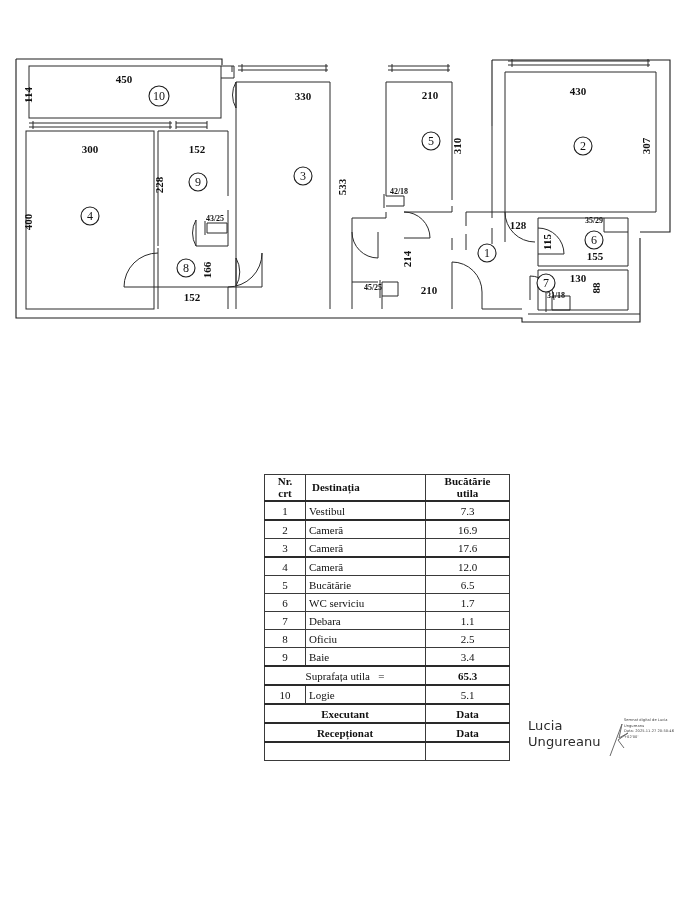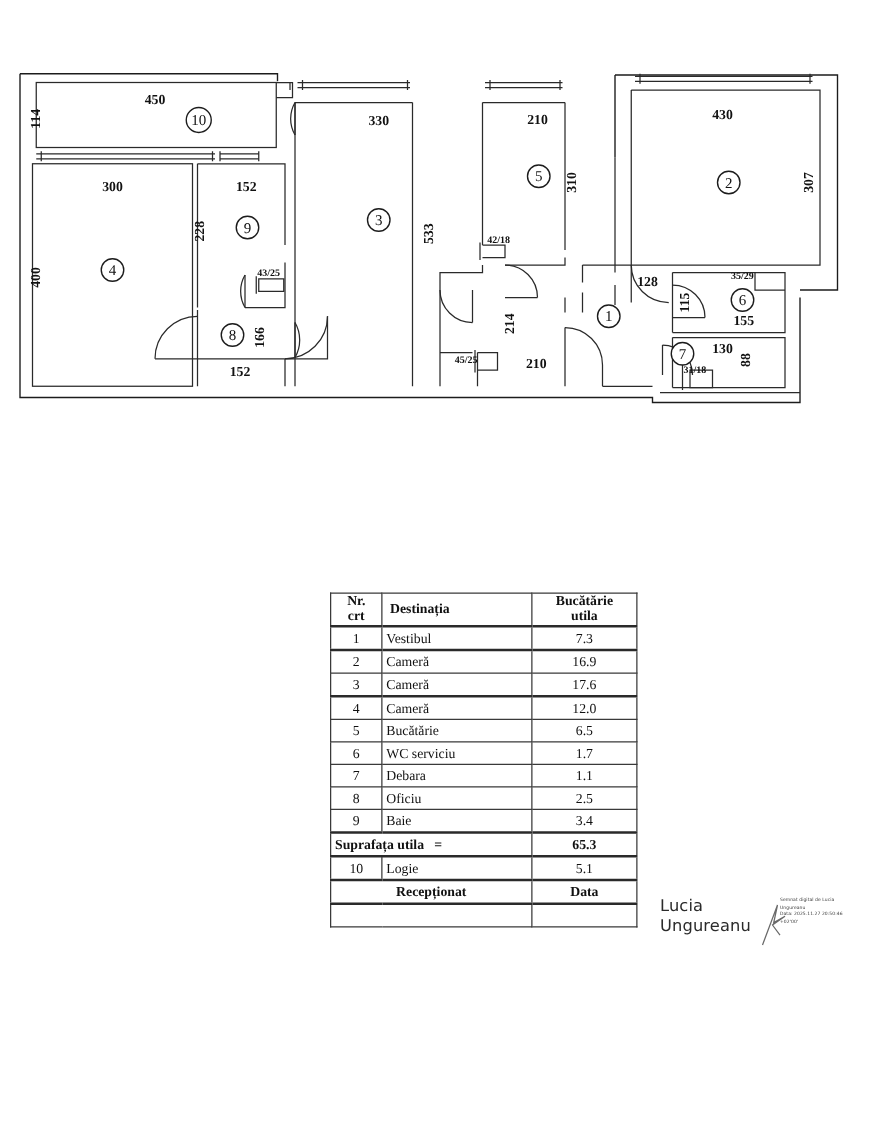--- a/index.html
+++ b/index.html
@@ -19,21 +19,21 @@
   table.plan{border-collapse:collapse;width:246px;
              font-family:"Liberation Serif",serif;font-size:11px;color:#111;}
   table.plan td{border:1px solid #3a3a3a;padding:1px 3px;vertical-align:middle;height:15px;}
   .c-nr{width:34px;text-align:center;}
   .c-dest{width:110px;text-align:left;padding-left:8px;margin-top:18px;}
   .c-sup{width:auto;text-align:center;padding-right:18px;}
   .hdr{font-weight:bold;text-align:center;line-height:1.05;padding:2px 2px;}
   .hdr.c-dest{text-align:left;padding-left:6px;}
   .thick-b{border-bottom:2px solid #2a2a2a !important;}
   .thick-t{border-top:2px solid #2a2a2a !important;}
-  .sum-lbl{font-weight:bold;padding-right:4px;}
+  .sum-lbl{font-weight:normal;text-align:center;padding-right:4px;}
   .sum-val{font-weight:bold;text-align:center;padding-right:14px;}
   .bold-c{font-weight:bold;text-align:center;}
   .exec-cell{text-align:center;line-height:1.15;padding:2px 2px;font-size:10px;}
   .date-cell{text-align:center;font-size:10.5px;}
   .empty-row td{height:30px;}
 
   
   #signature{position:absolute;left:528px;top:716px;width:168px;height:50px;}
   .sig-name{position:absolute;left:0;top:2px;font-family:"DejaVu Sans",sans-serif;
             font-size:13px;color:#2b2b2b;line-height:1.25;letter-spacing:0.1px;}
@@ -301,20 +301,24 @@
         <td class="sum-val thick-b">65.3</td>
       </tr>
 
       <tr>
         <td class="c-nr thick-b">10</td>
         <td class="c-dest thick-b">Logie</td>
         <td class="c-sup thick-b">5.1</td>
       </tr>
 
 
+      <tr>
+        <td class="bold-c thick-b" colspan="2">Executant</td>
+        <td class="bold-c thick-b">Data</td>
+      </tr>
 
 
       <tr>
         <td class="bold-c thick-b" colspan="2">Recepționat</td>
         <td class="bold-c thick-b">Data</td>
       </tr>
 
       <tr class="empty-row">
         <td colspan="2">&nbsp;</td>
         <td>&nbsp;</td>

